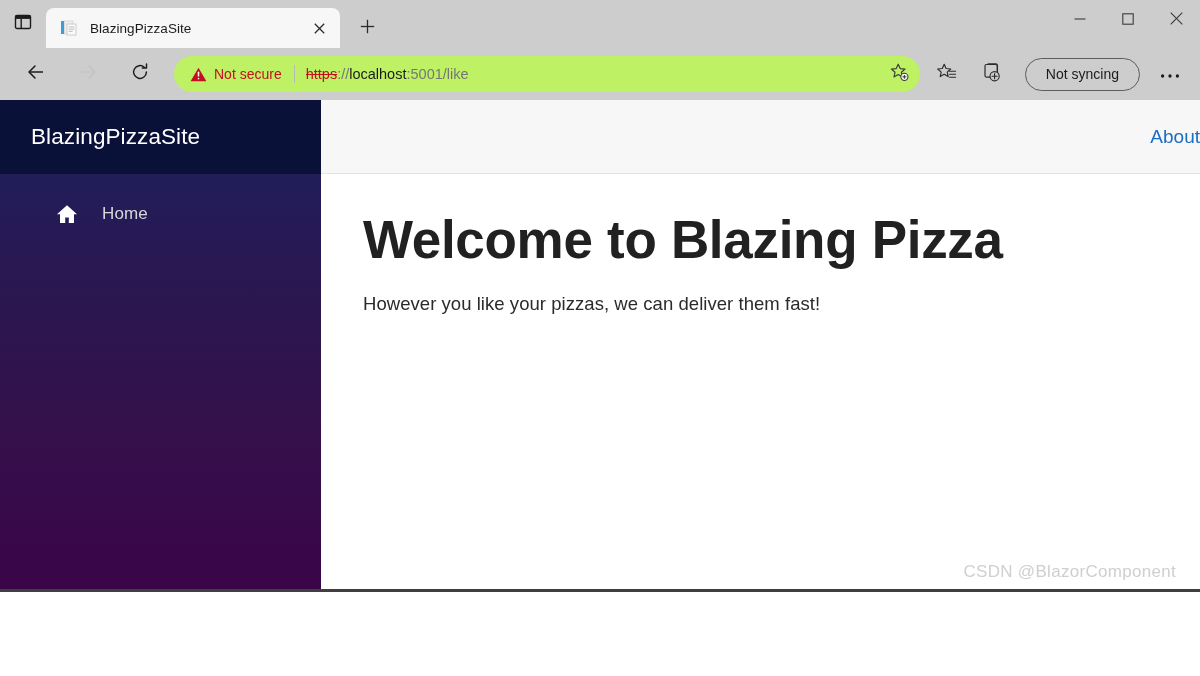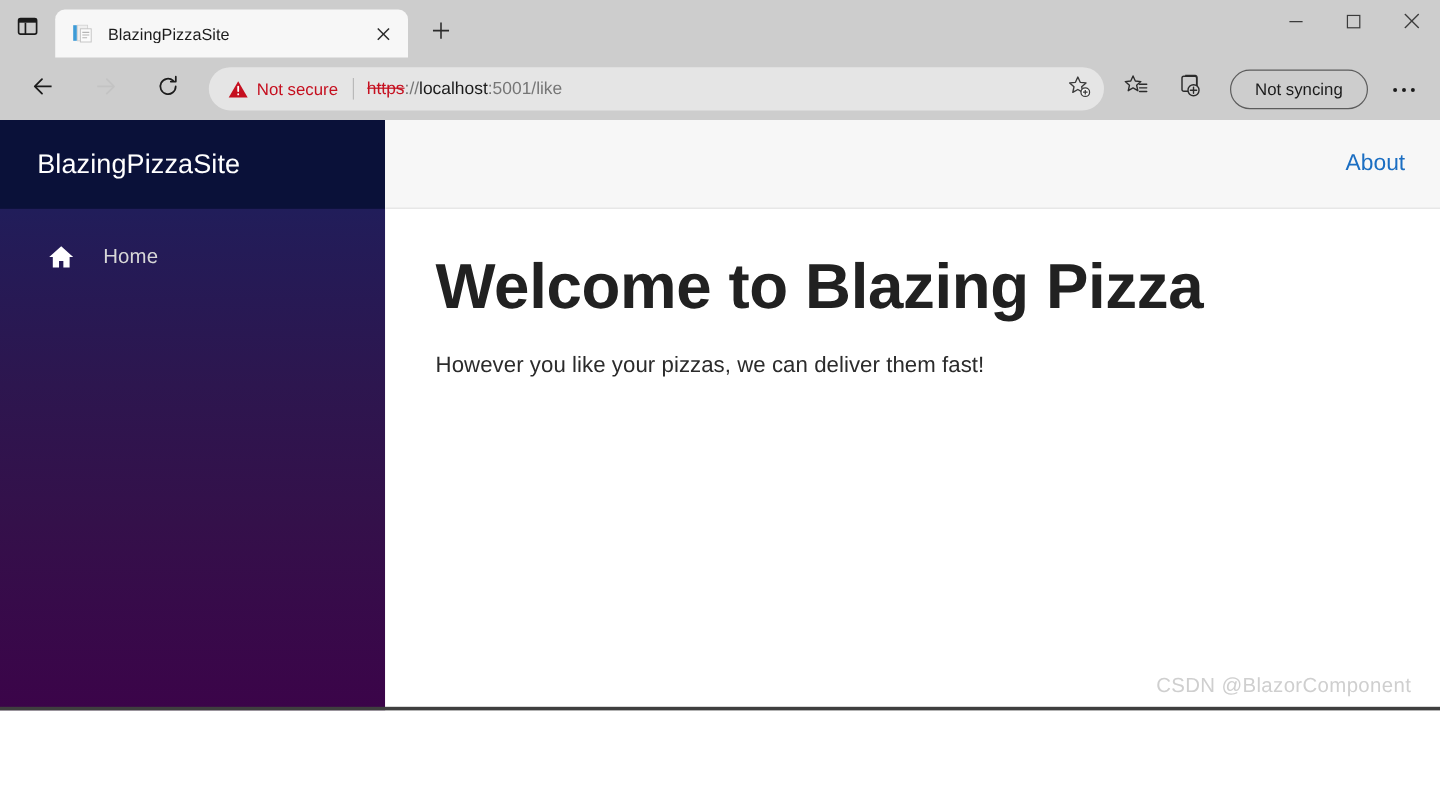--- a/index.html
+++ b/index.html
@@ -129,21 +129,21 @@
     border-radius: 5px;
     flex: 0 0 auto;
   }
   .nav-btn.first { margin-left: 8px; margin-right: 16px; }
   .nav-btn.second { margin-right: 16px; }
   .nav-btn.third { margin-right: 16px; }
 
   .omnibox {
     flex: 1 1 auto;
     height: 36px;
-    background: #e5e5e5;
+    background: #bef264;
     border-radius: 18px;
     display: flex;
     align-items: center;
     padding: 0 6px 0 16px;
     min-width: 0;
   }
 
   .security-badge {
     display: flex;
     align-items: center;
@@ -261,21 +261,21 @@
   .navmenu {
     padding-top: 15px;
     display: flex;
     flex-direction: column;
   }
 
   .nav-item {
     height: 50px;
     display: flex;
     align-items: center;
-    padding-left: 38px;
+    padding-left: 54px;
     margin-bottom: 22px;
     text-decoration: none;
   }
 
   .nav-icon {
     width: 26px;
     height: 26px;
     flex: 0 0 26px;
     margin-right: 22px;
     display: flex;
@@ -298,21 +298,20 @@
   }
 
   .top-row {
     height: 74px;
     flex: 0 0 74px;
     background: #f7f7f7;
     border-bottom: 1px solid #e3e3e3;
     display: flex;
     align-items: center;
     justify-content: flex-end;
-    padding-right: 29px;
   }
   .about-link {
     color: #1b6ec2;
     font-size: 19px;
     text-decoration: none;
   }
 
   .content-body {
     flex: 1 1 auto;
     padding: 36px 40px 0 42px;

